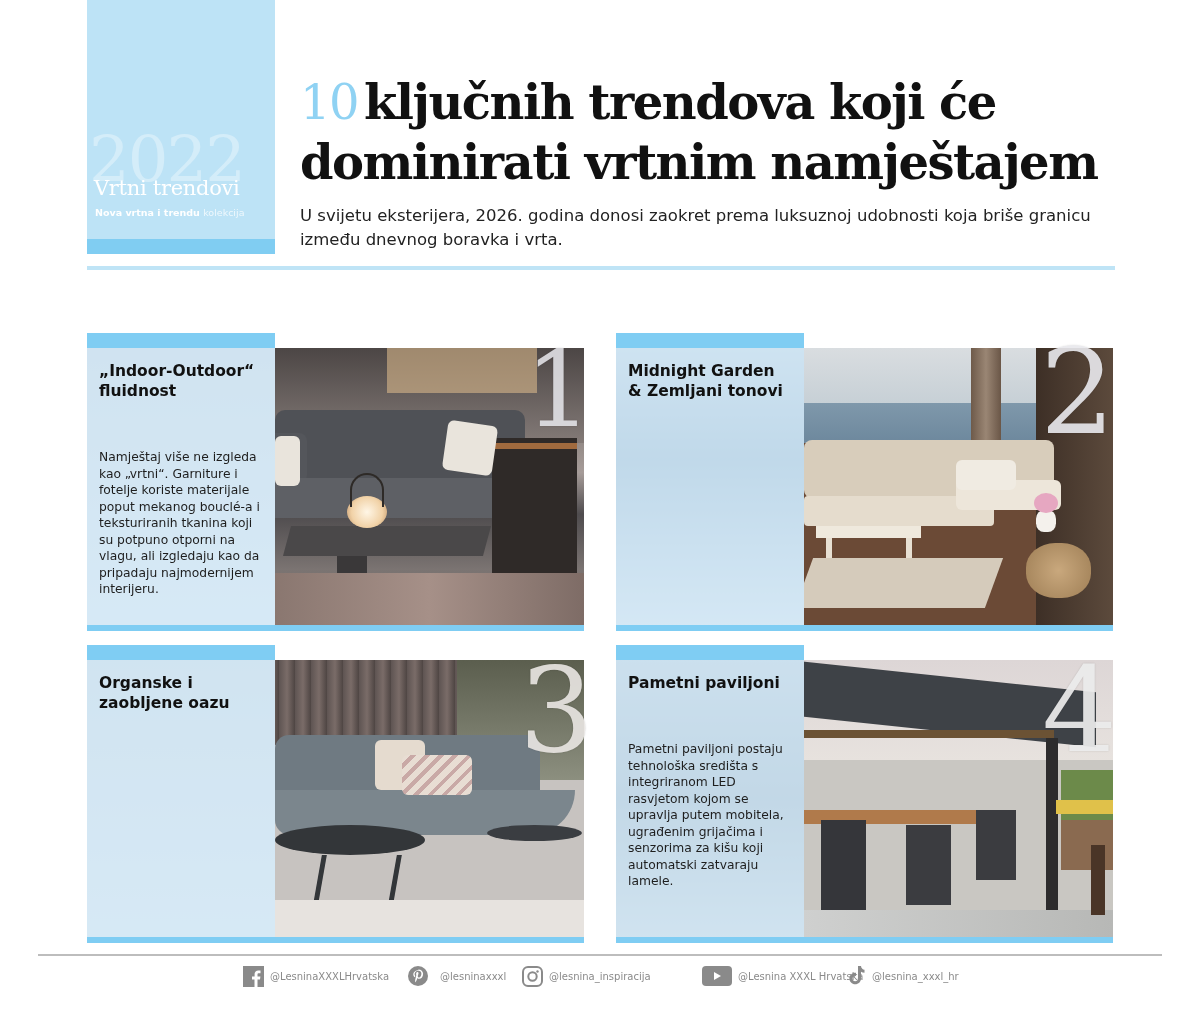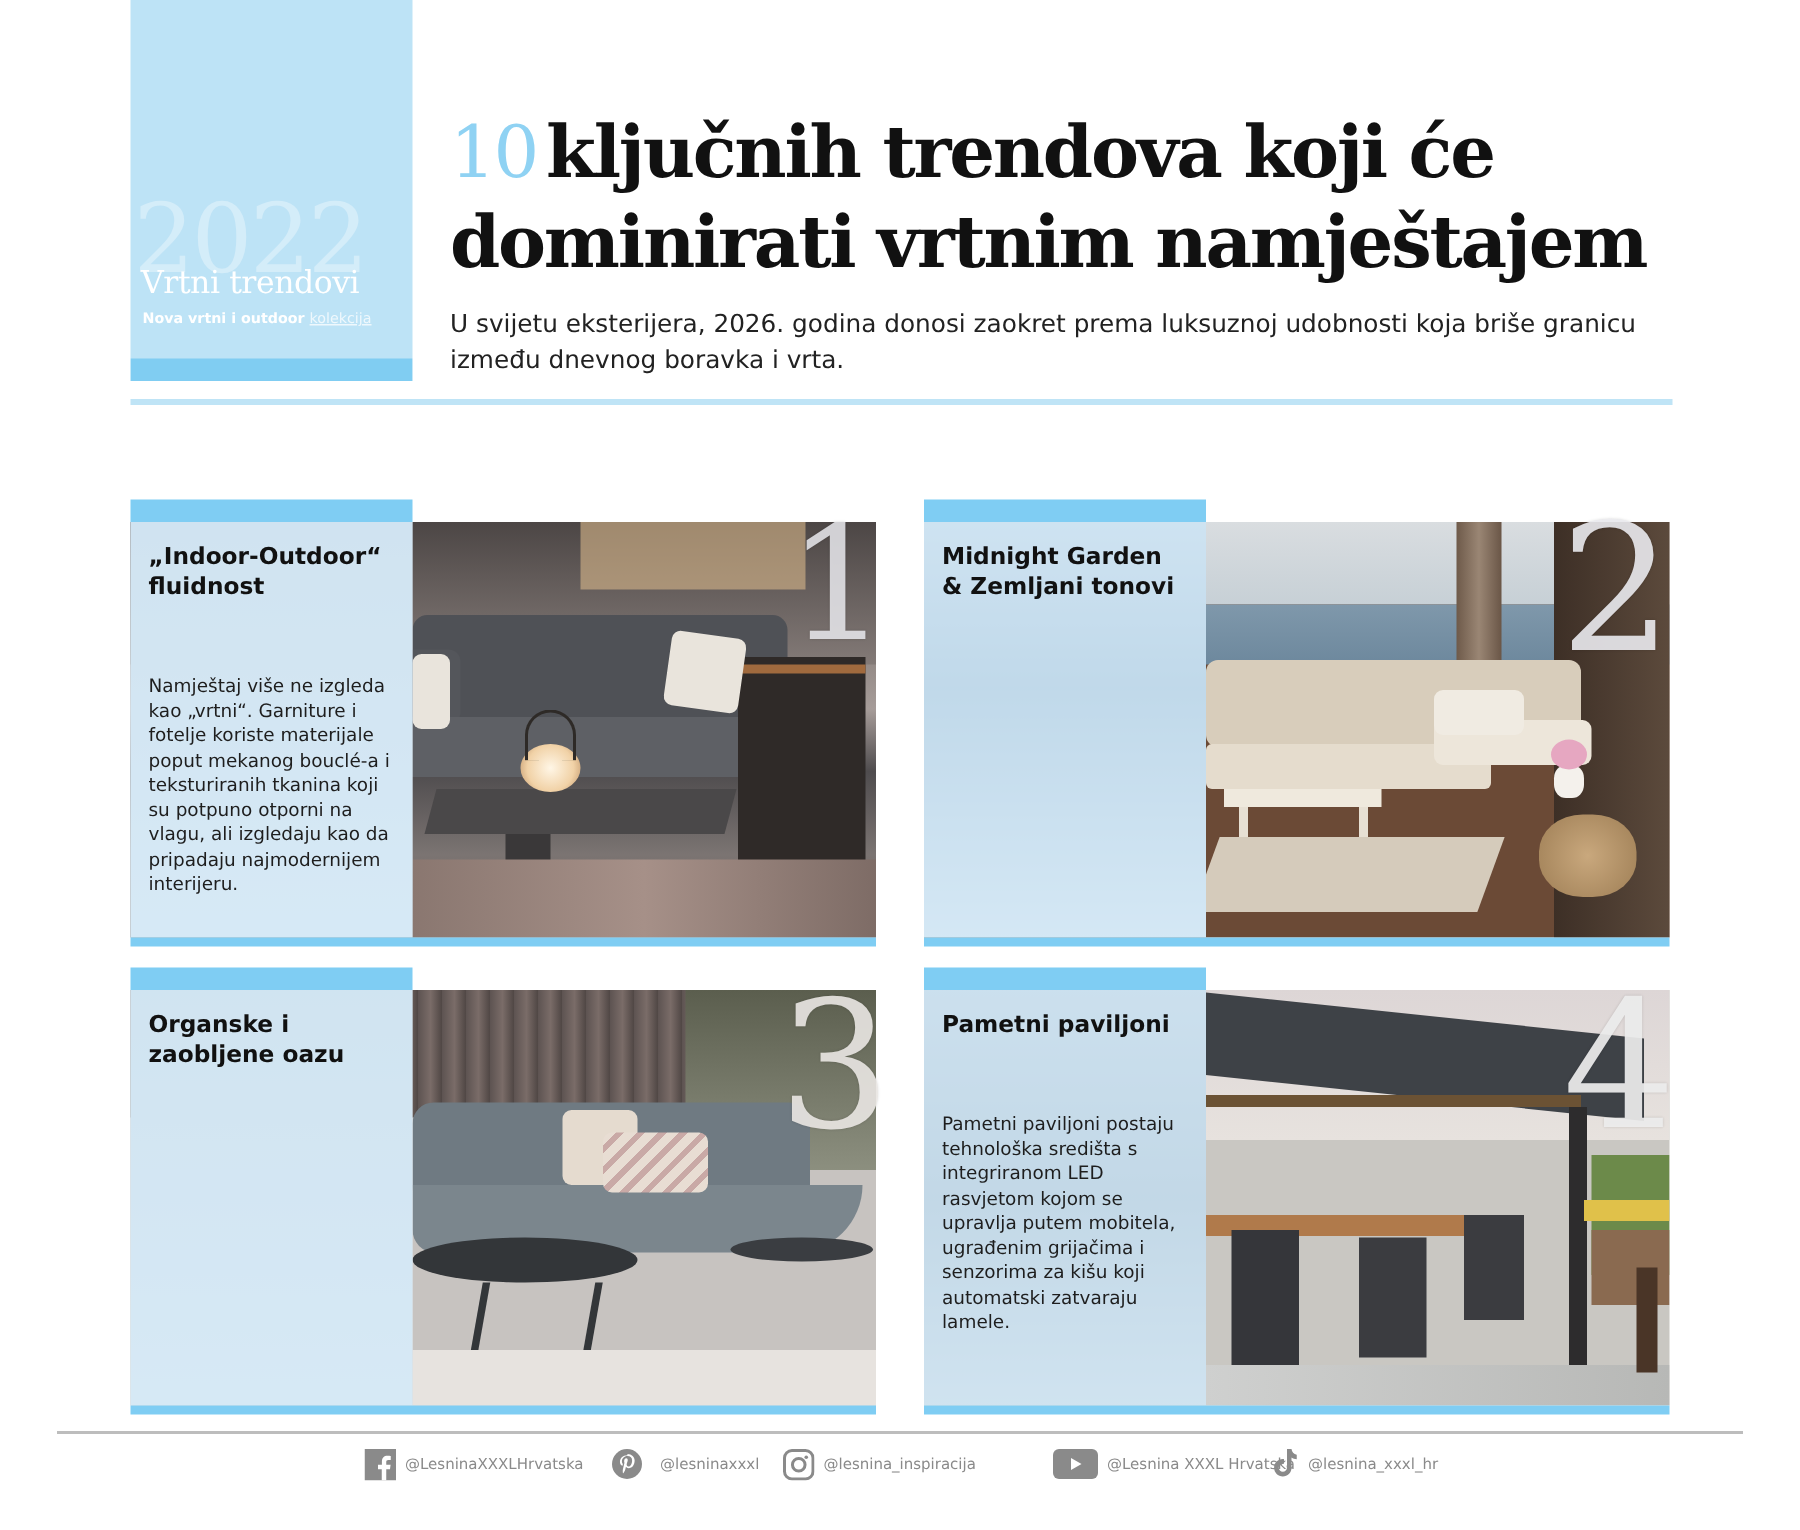--- a/index.html
+++ b/index.html
@@ -5,21 +5,21 @@
   * { box-sizing: border-box; margin: 0; padding: 0; }
   html, body { width: 1200px; height: 1020px; background: #ffffff; overflow: hidden; }
   body { position: relative; font-family: "DejaVu Sans", sans-serif; color: #1a1a1a; }
 
   
   .brand-block { position: absolute; left: 87px; top: 0; width: 188px; height: 254px; background: #bde3f6; overflow: hidden; }
   .brand-block .strip { position: absolute; left: 0; bottom: 0; width: 100%; height: 15px; background: #80cdf2; }
   .brand-year { position: absolute; left: 2px; top: 128px; font-family: "DejaVu Serif", serif; font-size: 64px; color: rgba(255,255,255,0.35); letter-spacing: -2px; line-height: 1; }
   .brand-title { position: absolute; left: 7px; top: 176px; font-family: "DejaVu Serif", serif; font-size: 21px; color: #ffffff; letter-spacing: -0.3px; white-space: nowrap; }
   .brand-sub { position: absolute; left: 8px; top: 207px; font-size: 9.5px; color: #ffffff; font-weight: bold; white-space: nowrap; }
-  .brand-sub .light { font-weight: normal; color: rgba(255,255,255,0.75); text-decoration: underline; }
+  .brand-sub .light { font-weight: normal; color: rgba(255,255,255,0.75); }
 
   
   .title { position: absolute; left: 300px; top: 72px; font-family: "DejaVu Serif", serif; font-weight: bold; font-size: 48px; line-height: 60px; color: #111; letter-spacing: -1.5px; white-space: nowrap; }
   .title .num { color: #8fd2f3; font-weight: normal; margin-right: 6px; }
   .subtitle { position: absolute; left: 300px; top: 204px; width: 800px; font-size: 16.5px; line-height: 24px; color: #222; }
 
   .header-rule { position: absolute; left: 87px; top: 266px; width: 1028px; height: 4px; background: #bfe4f6; }
 
   
   .card { position: absolute; width: 497px; height: 298px; }
@@ -39,21 +39,21 @@
   .social { position: absolute; top: 964px; height: 24px; display: flex; align-items: center; gap: 6px; font-size: 10px; color: #8a8a8a; white-space: nowrap; }
   .social svg { display: block; }
 </style>
 </head>
 <body>
 
 <div class="brand-block">
   <div class="brand-year">2022</div>
   <div class="brand-title">Vrtni trendovi</div>
   <div class="brand-sub">
-    <span>Nova vrtni i outdoor</span>
+    <span>Nova vrtna i trendu</span>
     <span class="light">kolekcija</span>
   </div>
   <div class="strip"></div>
 </div>
 
 <h1 class="title">
   <span class="num">10</span><span>ključnih trendova koji će</span><br>
   <span>dominirati vrtnim namještajem</span>
 </h1>
 

